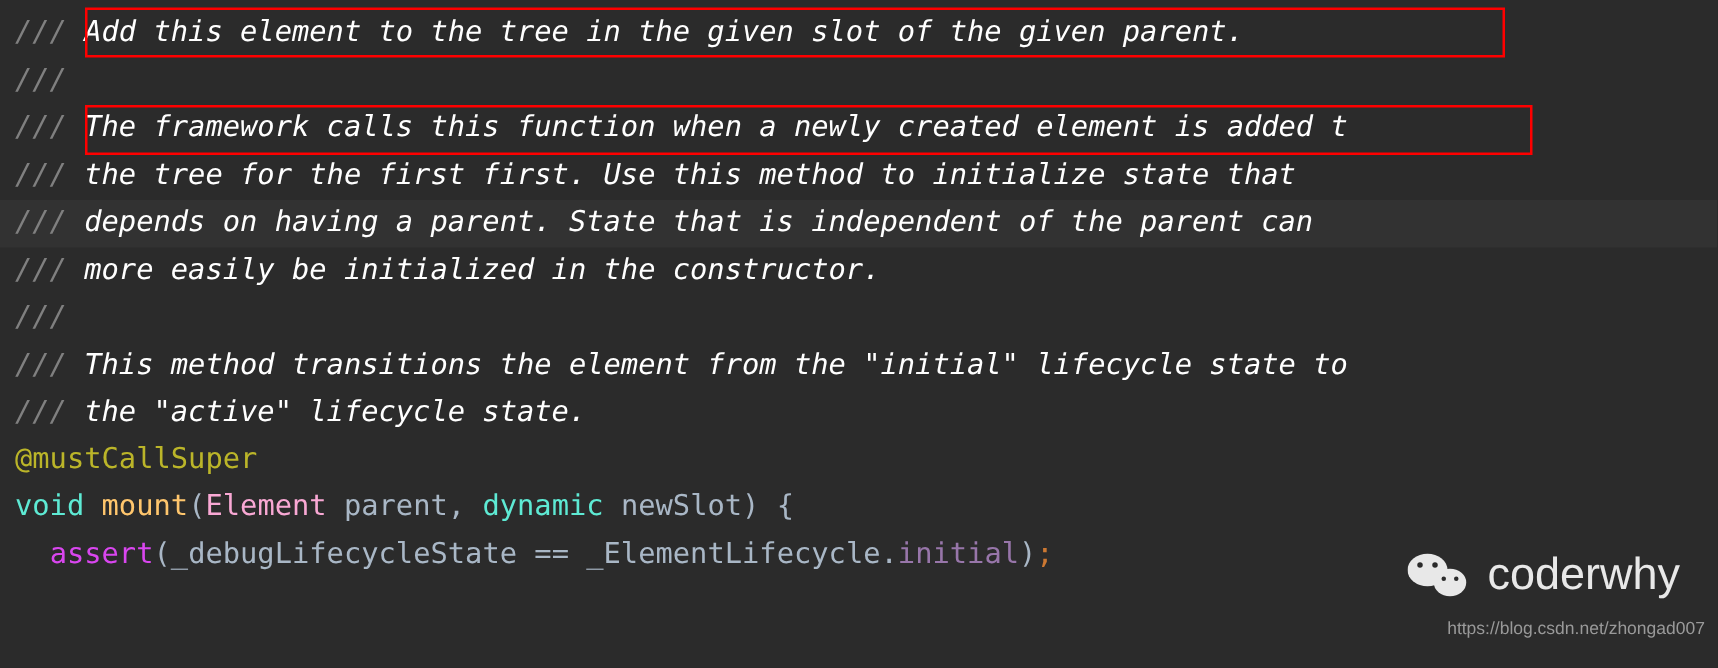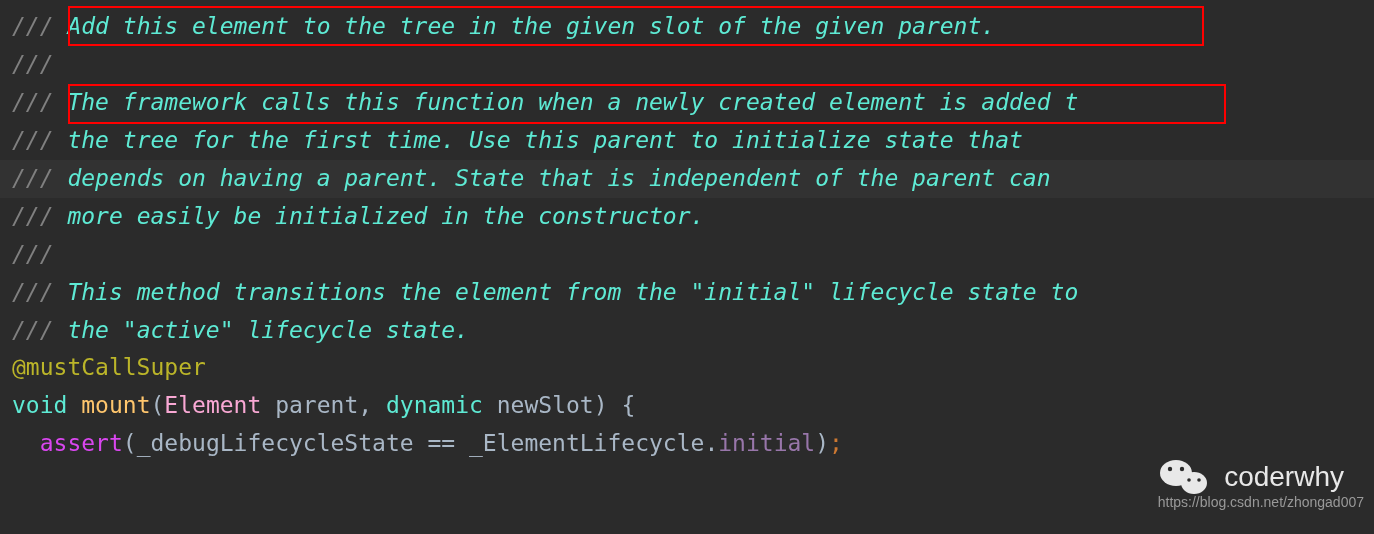--- a/index.html
+++ b/index.html
@@ -21,21 +21,21 @@
     }
     .code-line {
       white-space: pre;
       position: relative;
     }
     .comment-slash {
       color: #808080;
       font-style: italic;
     }
     .doc-comment {
-      color: #5eead4;
+      color: #ffffff;
       font-style: italic;
       text-align: center;
     }
     .annotation {
       color: #bbb529;
     }
     .keyword {
       color: #5eead4;
     }
     .method-name {
@@ -76,27 +76,27 @@
       border: 2px solid #ff0000;
       top: 84px;
       left: 68px;
       width: 1158px;
       height: 40px;
       pointer-events: none;
     }
     .watermark {
       position: absolute;
       right: 30px;
-      bottom: 34px;
+      bottom: 46px;
       display: flex;
       align-items: center;
       gap: 16px;
       color: #e8e8e8;
       font-family: Arial, sans-serif;
-      font-size: 28px;
+      font-size: 36px;
       font-style: normal;
     }
     .wechat-icon {
       width: 48px;
       height: 40px;
       position: relative;
     }
     .wechat-icon svg {
       width: 100%;
       height: 100%;
@@ -125,21 +125,21 @@
 <body>
 
 <div class="line-highlight"></div>
 
 <div class="code-line"><span class="comment-slash">///</span><span class="doc-comment"> Add this element to the tree in the given slot of the given parent.</span></div>
 
 <div class="code-line"><span class="comment-slash">///</span></div>
 
 <div class="code-line"><span class="comment-slash">///</span><span class="doc-comment"> The framework calls this function when a newly created element is added </span><span class="doc-comment">t</span></div>
 
-<div class="code-line"><span class="comment-slash">///</span><span class="doc-comment"> the tree for the first time. Use this parent to initialize state that</span></div>
+<div class="code-line"><span class="comment-slash">///</span><span class="doc-comment"> the tree for the first first. Use this method to initialize state that</span></div>
 
 <div class="code-line"><span class="comment-slash">///</span><span class="doc-comment"> depends on having a parent. State that is independent of the parent can</span></div>
 
 <div class="code-line"><span class="comment-slash">///</span><span class="doc-comment"> more easily be initialized in the constructor.</span></div>
 
 <div class="code-line"><span class="comment-slash">///</span></div>
 
 <div class="code-line"><span class="comment-slash">///</span><span class="doc-comment"> This method transitions the element from the "initial" lifecycle state to</span></div>
 
 <div class="code-line"><span class="comment-slash">///</span><span class="doc-comment"> the "active" lifecycle state.</span></div>

